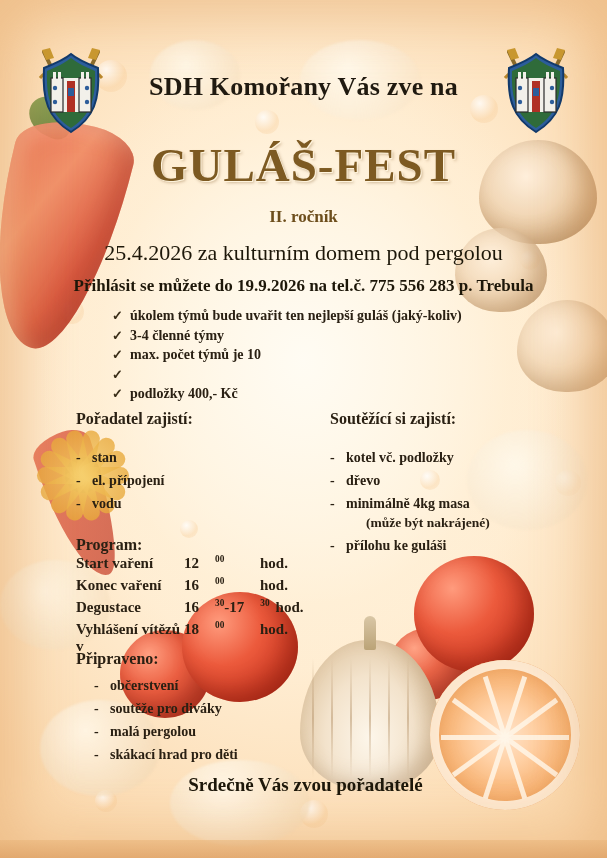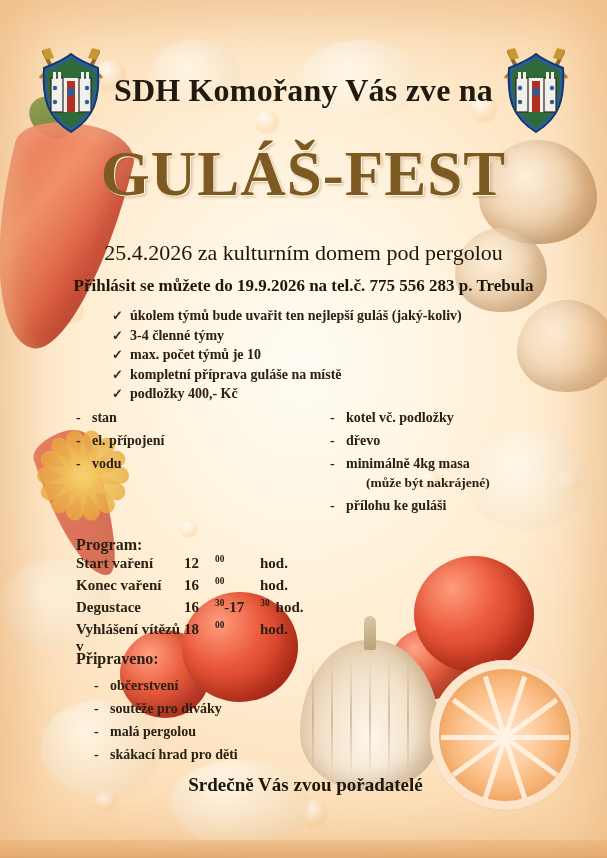--- a/index.html
+++ b/index.html
@@ -151,29 +151,29 @@
   .content {
     position: relative;
     z-index: 5;
     width: 607px;
     height: 858px;
     color: #2a2013;
   }
   .title-org {
     position: absolute; left: 0; right: 0; top: 72px;
     text-align: center;
-    font-size: 32px;
+    font-size: 26px;
     font-weight: bold;
     letter-spacing: 0.2px;
     color: #201a10;
   }
   .title-main {
     position: absolute; left: 0; right: 0; top: 138px;
     text-align: center;
-    font-size: 63px;
+    font-size: 47px;
     font-weight: bold;
     letter-spacing: 1px;
     color: #7d5a22;
     text-shadow: 1px 1px 0 #fff4dd, 2px 2px 3px rgba(120,80,30,0.35);
   }
   .subtitle {
     position: absolute; left: 0; right: 0; top: 207px;
     text-align: center;
     font-size: 17px;
     font-weight: bold;
@@ -382,64 +382,66 @@
         <circle cx="21" cy="58" r="2.2" fill="#2c5d9b"></circle>
         <circle cx="53" cy="58" r="2.2" fill="#2c5d9b"></circle>
       </g>
     </svg>
   </div>
 
   <div class="content">
 
     <div class="title-org">SDH Komořany Vás zve na</div>
     <div class="title-main">GULÁŠ-FEST</div>
+    <div class="subtitle">II. ročník</div>
     <div class="date-line">25.4.2026 za kulturním domem pod pergolou</div>
     <div class="signup-line">Přihlásit se můžete do 19.9.2026 na tel.č. 775 556 283 p. Trebula</div>
 
     <div class="rules" id="rules-list">
         <div class="rule-row">
           <span class="check">✓</span>
           <span>úkolem týmů bude uvařit ten nejlepší guláš (jaký-koliv)</span>
         </div>
         <div class="rule-row">
           <span class="check">✓</span>
           <span>3-4 členné týmy</span>
         </div>
         <div class="rule-row">
           <span class="check">✓</span>
           <span>max. počet týmů je 10</span>
         </div>
         <div class="rule-row">
           <span class="check">✓</span>
-          <span>kompletní příprava guláše na místě</span>
         </div>
         <div class="rule-row">
           <span class="check">✓</span>
           <span>podložky 400,- Kč</span>
         </div>
       </div>
 
     <div class="two-col">
       <div class="col-left">
+        <div class="col-head">Pořadatel zajistí:</div>
         <div id="organizer-items">
             <div class="dash-row">
               <span class="dash">-</span>
               <span>stan</span>
             </div>
             <div class="dash-row">
               <span class="dash">-</span>
               <span>el. přípojení</span>
             </div>
             <div class="dash-row">
               <span class="dash">-</span>
               <span>vodu</span>
             </div>
           </div>
       </div>
       <div class="col-right">
+        <div class="col-head">Soutěžící si zajistí:</div>
         <div id="competitor-items">
             <div class="dash-row">
               <span class="dash">-</span>
               <span>kotel vč. podložky</span>
             </div>
             <div class="dash-row">
               <span class="dash">-</span>
               <span>dřevo</span>
             </div>
             <div class="dash-row">

